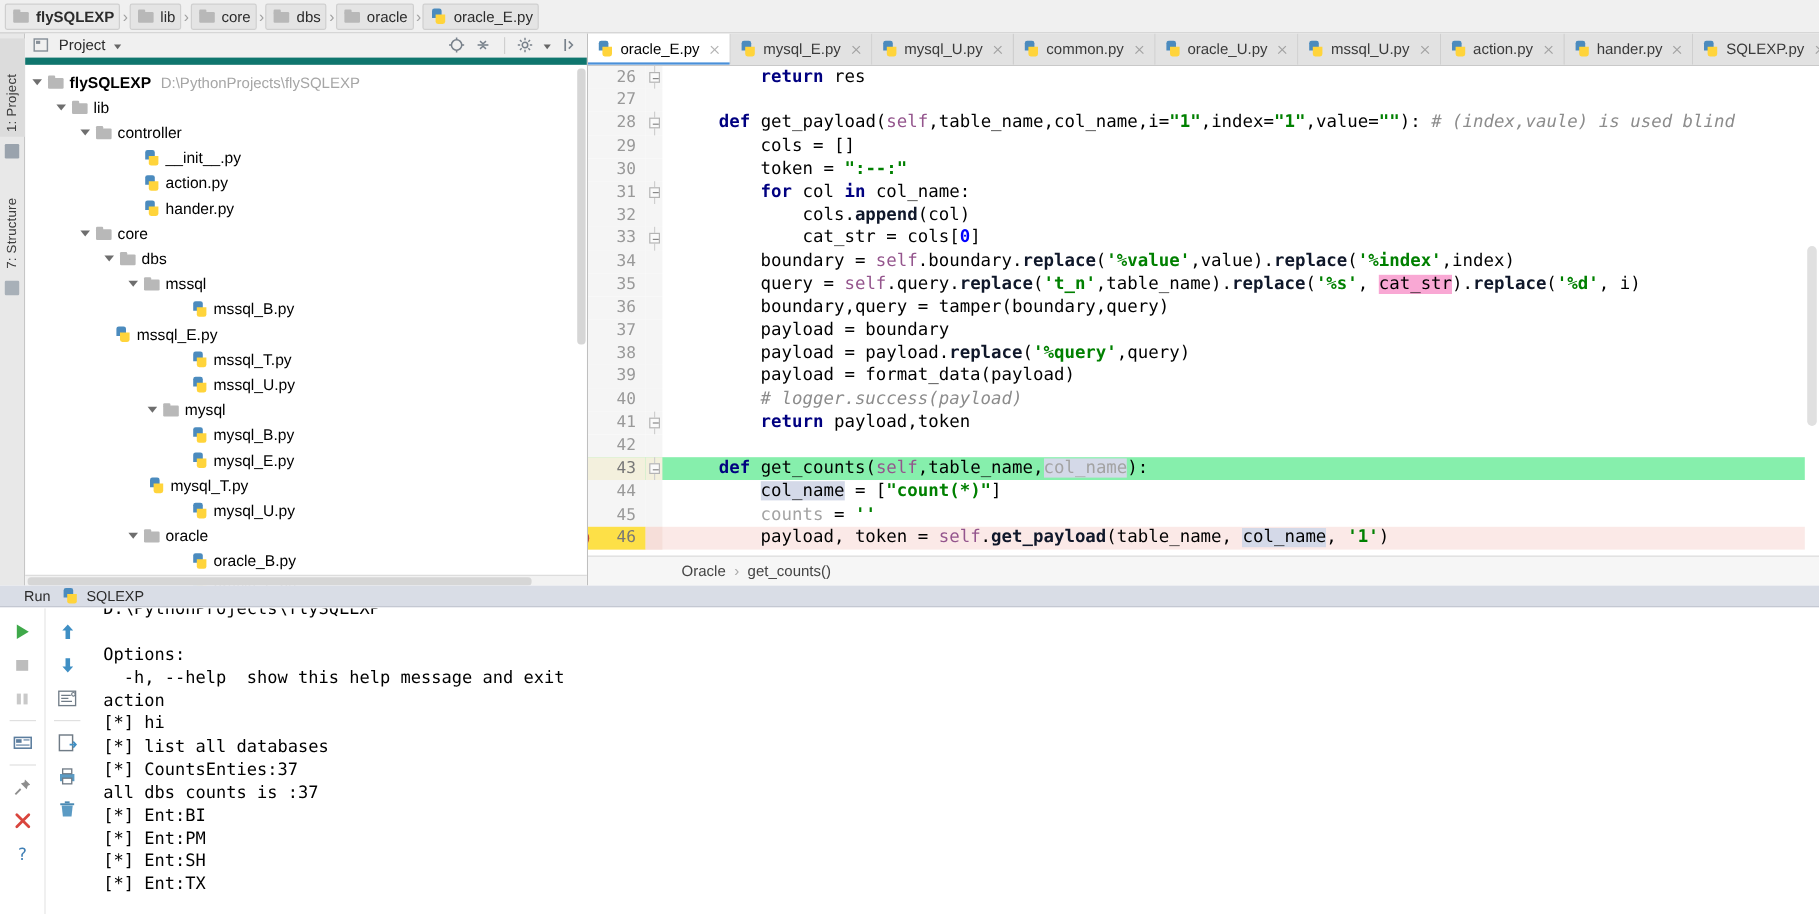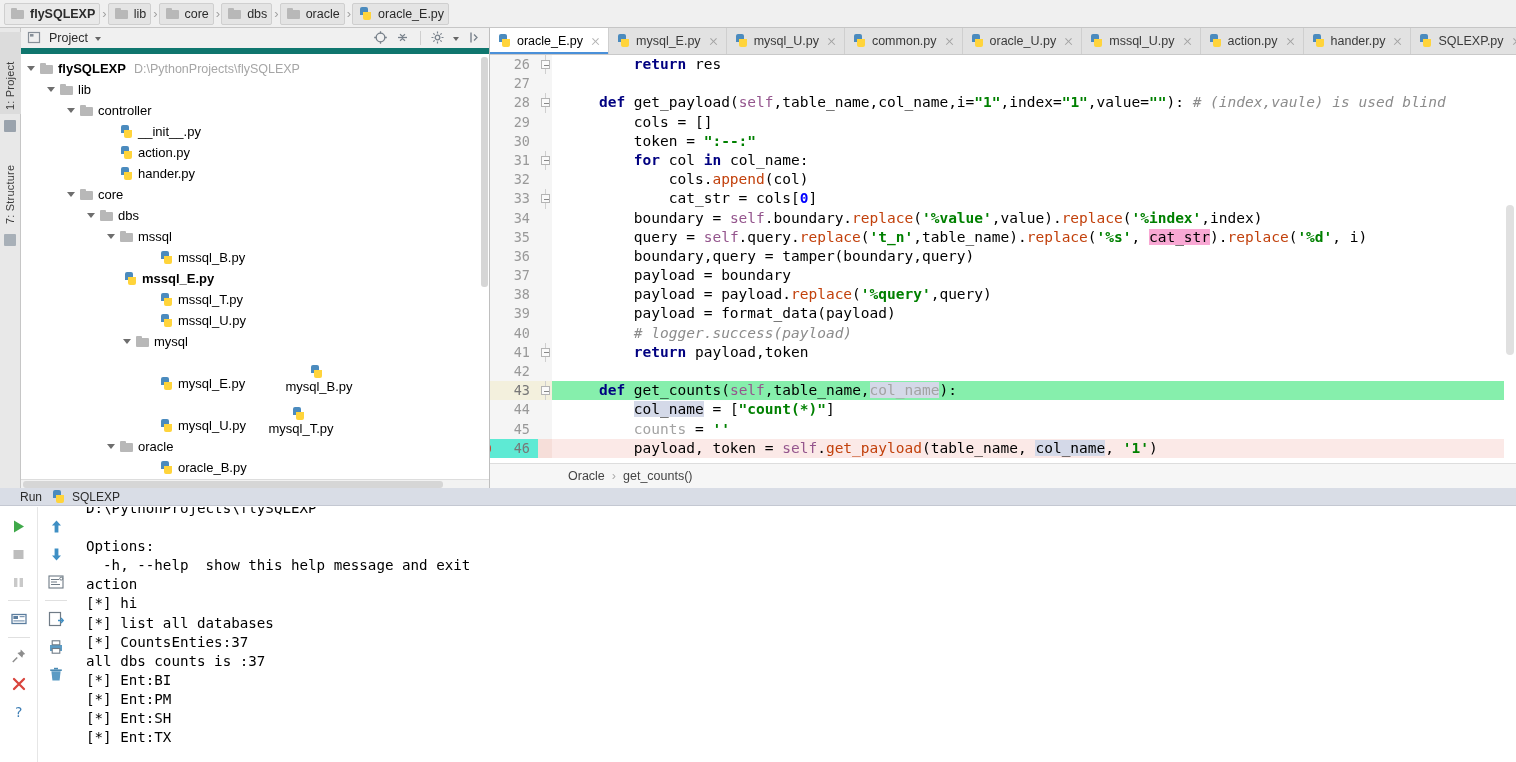--- a/index.html
+++ b/index.html
@@ -150,21 +150,21 @@
     font-size:14.5px; line-height:19.2px; white-space:pre;
   }
   .cline { position:relative; height:19.2px; display:flex; }
   .cline.hl { background:#86efac; }
   .cline.bp { background:#fbe9e7; }
   .gut {
     width:48px; flex:none; text-align:right; padding-right:8px;
     color:#999; background:#f5f5f5; font-size:13.5px; user-select:none;
   }
   .cline.hl .gut { background:#f3f0dd; color:#777; }
-  .cline.bp  .gut { background:#5eead4; color:#777; }
+  .cline.bp  .gut { background:#fde047; color:#777; }
   .foldcol { width:14px; flex:none; position:relative; background:#f5f5f5; }
   .cline.hl .foldcol { background:#f3f0dd; }
   .cline.bp  .foldcol { background:#f6ded9; }
   .ctext { padding-left:12px; }
 
   .bpdot {
     position:absolute; left:-12px; top:3px; width:13px; height:13px; border-radius:50%;
     background:#e05d4a; box-shadow:inset 0 0 0 1px #bb4b3a;
   }
   .fold {
@@ -174,21 +174,21 @@
   .fold::before{ content:""; position:absolute; left:1.5px; top:3.5px; width:5px; height:1px; background:#888; }
   .foldline { position:absolute; left:7px; top:0; bottom:0; width:1px; background:#cfcfcf; }
 
   
   .kw   { color:#000080; font-weight:bold; }
   .fn   { color:#000000; }
   .self { color:#94558d; }
   .str  { color:#008000; font-weight:bold; }
   .num  { color:#0000ff; font-weight:bold; }
   .cmt  { color:#8c8c8c; font-style:italic; }
-  .call { color:#c2410c; }
+  .call { color:#0f172a;font-weight:bold; }
   .grey { color:#a3a3a3; }
   .hl-ident { background:#f9a8d4; }
   .hl-blue  { background:#d4d9e8; }
 
   .statusline {
     position:absolute; left:0; right:0; bottom:0; height:25px;
     background:#f6f6f6; border-top:1px solid #ddd;
     display:flex; align-items:center; padding-left:78px; gap:7px;
     font-size:12.5px; color:#444;
   }
@@ -360,51 +360,51 @@
         <div class="trow" style="padding-left: 84px;">
           <span class="twist open"></span>
           <span class="ficon folder"></span>
           <span class="tname">mssql</span>
         </div>
         <div class="trow" style="padding-left: 124px;">
           <span class="twist"></span>
           <span class="ficon py"></span>
           <span class="tname">mssql_B.py</span>
         </div>
-        <div class="trow" style="padding-left: 88px; font-weight: bold;">
+        <div class="trow" style="padding-left: 60px;">
           <span class="twist"></span>
           <span class="ficon py"></span>
           <span class="tname">mssql_E.py</span>
         </div>
         <div class="trow" style="padding-left: 124px;">
           <span class="twist"></span>
           <span class="ficon py"></span>
           <span class="tname">mssql_T.py</span>
         </div>
         <div class="trow" style="padding-left: 124px;">
           <span class="twist"></span>
           <span class="ficon py"></span>
           <span class="tname">mssql_U.py</span>
         </div>
         <div class="trow" style="padding-left: 100px;">
           <span class="twist open"></span>
           <span class="ficon folder"></span>
           <span class="tname">mysql</span>
         </div>
-        <div class="trow" style="padding-left: 124px; flex-direction: column;">
+        <div class="trow" style="padding-left: 124px;">
           <span class="twist"></span>
           <span class="ficon py"></span>
           <span class="tname">mysql_B.py</span>
         </div>
         <div class="trow" style="padding-left: 124px;">
           <span class="twist"></span>
           <span class="ficon py"></span>
           <span class="tname">mysql_E.py</span>
         </div>
-        <div class="trow" style="padding-left: 88px; flex-direction: column;">
+        <div class="trow" style="padding-left: 88px;">
           <span class="twist"></span>
           <span class="ficon py"></span>
           <span class="tname">mysql_T.py</span>
         </div>
         <div class="trow" style="padding-left: 124px;">
           <span class="twist"></span>
           <span class="ficon py"></span>
           <span class="tname">mysql_U.py</span>
         </div>
         <div class="trow" style="padding-left: 84px;">

